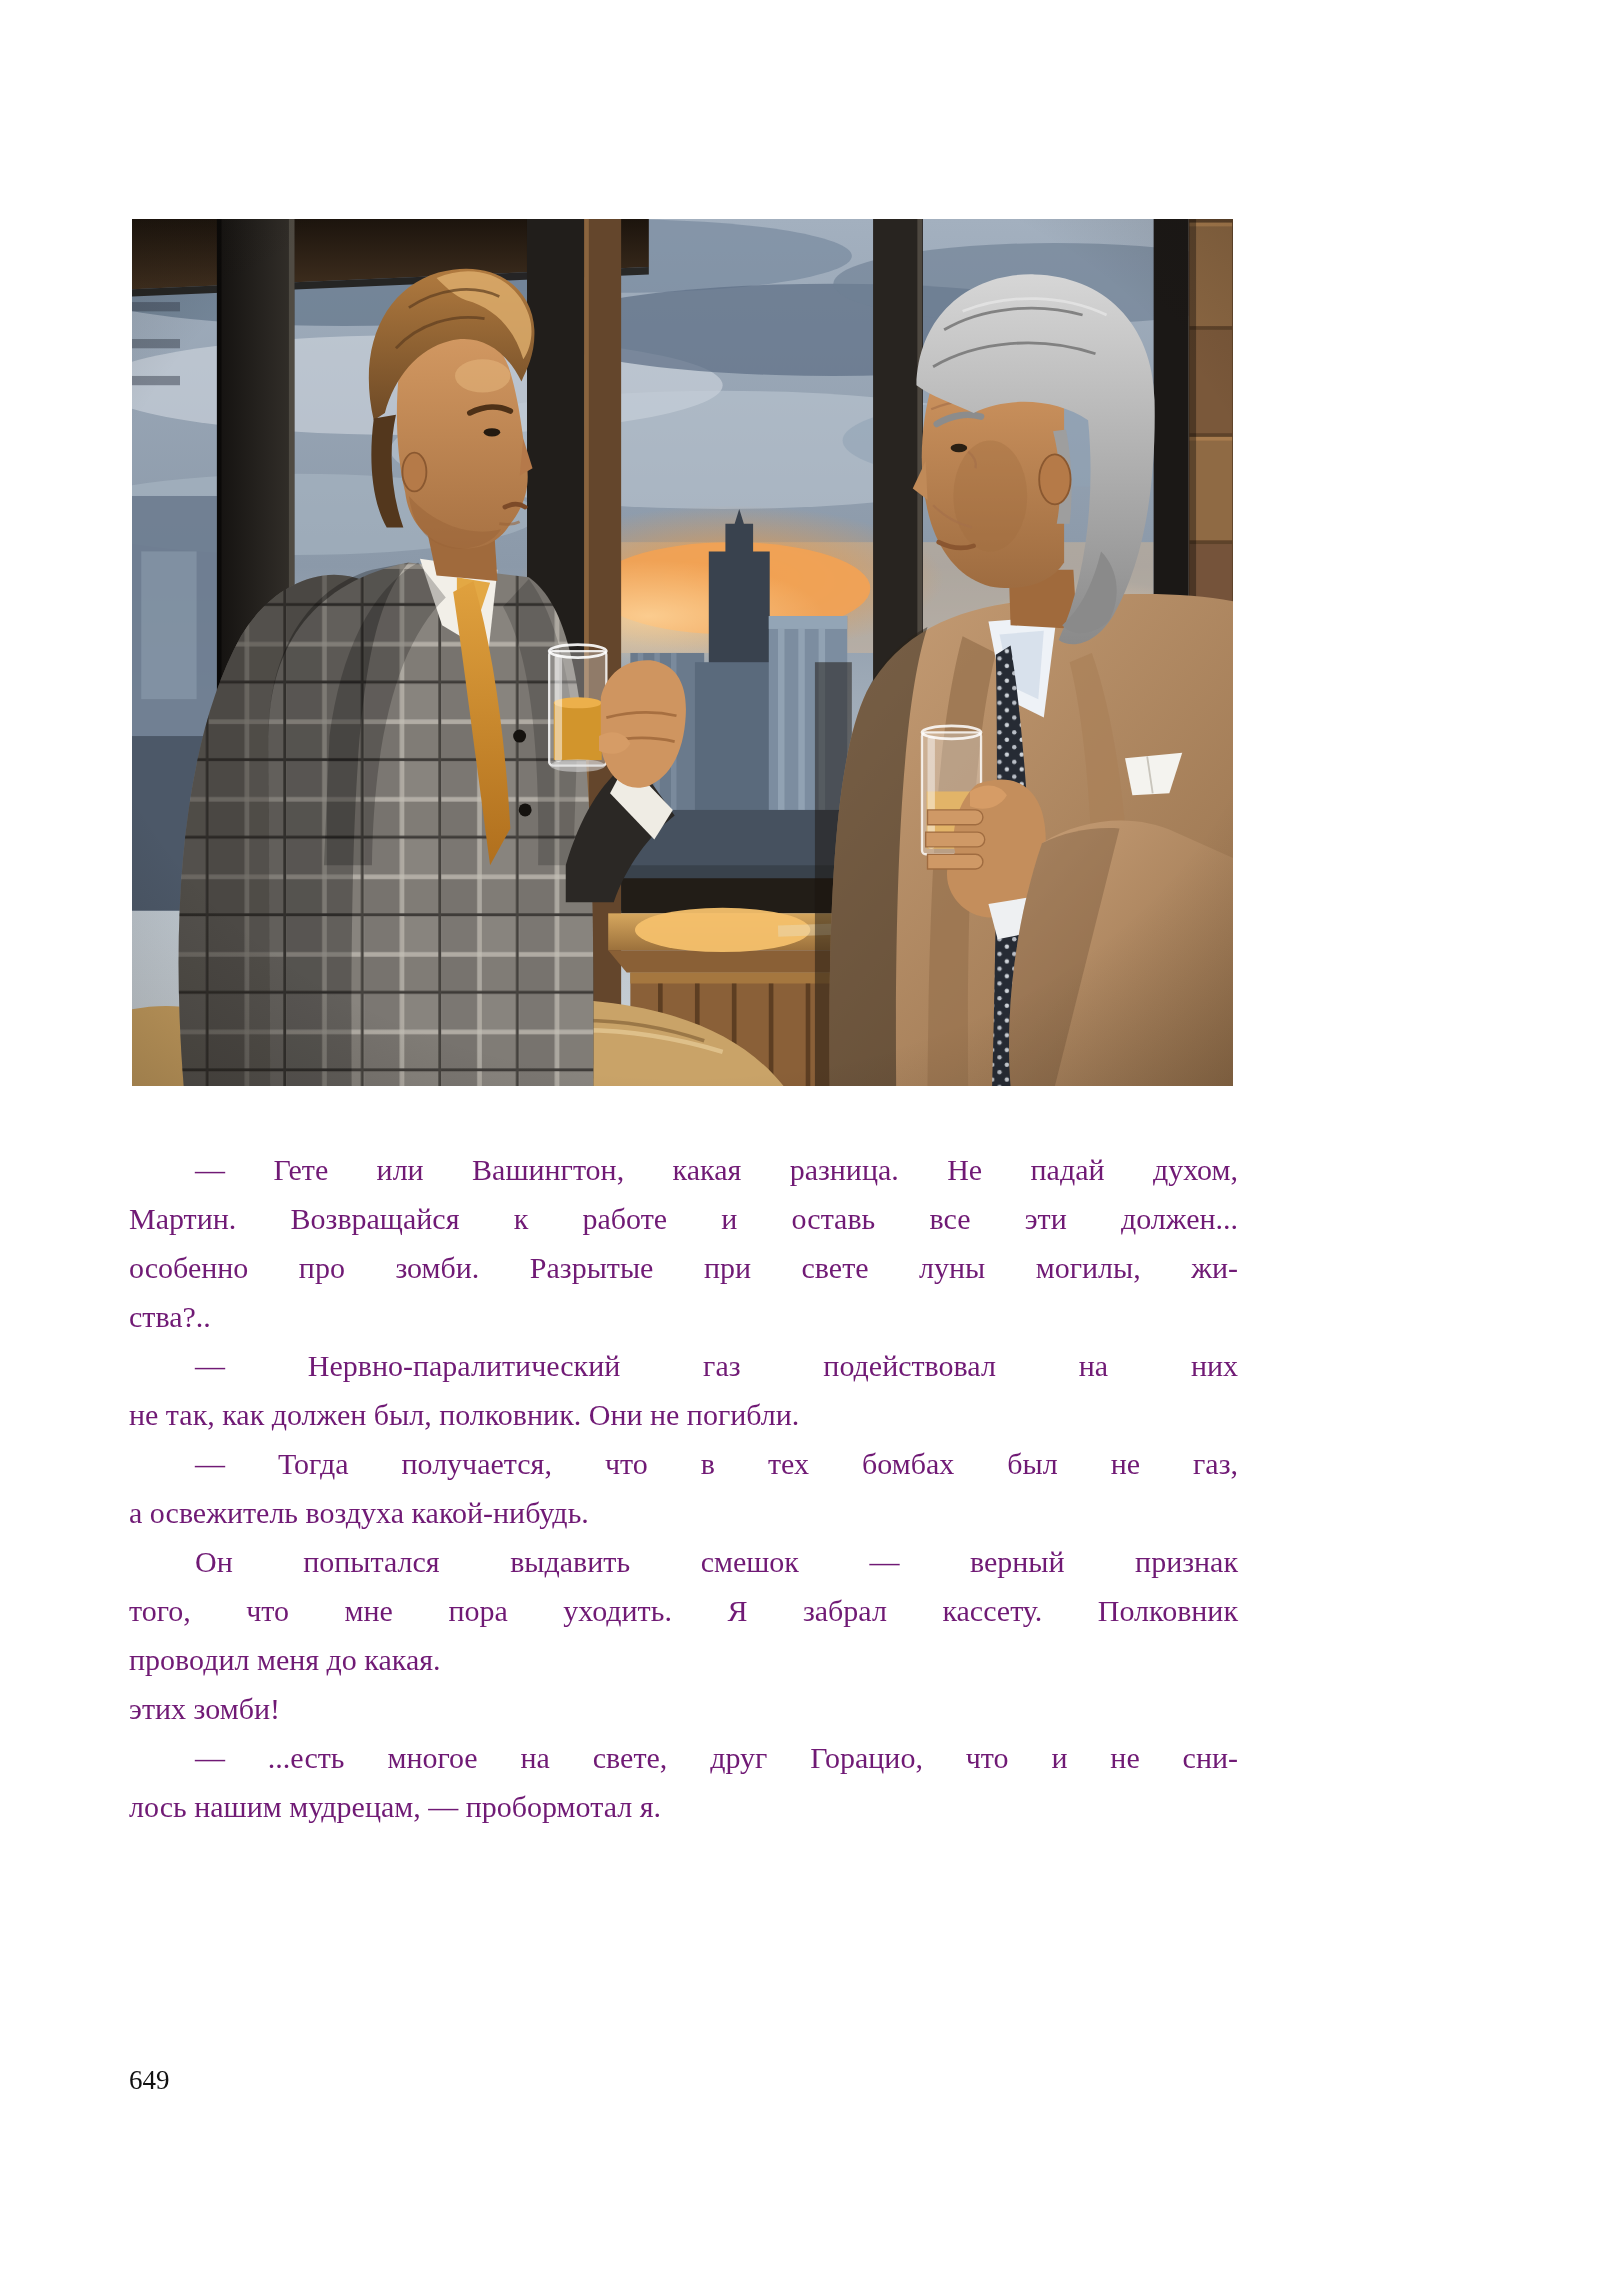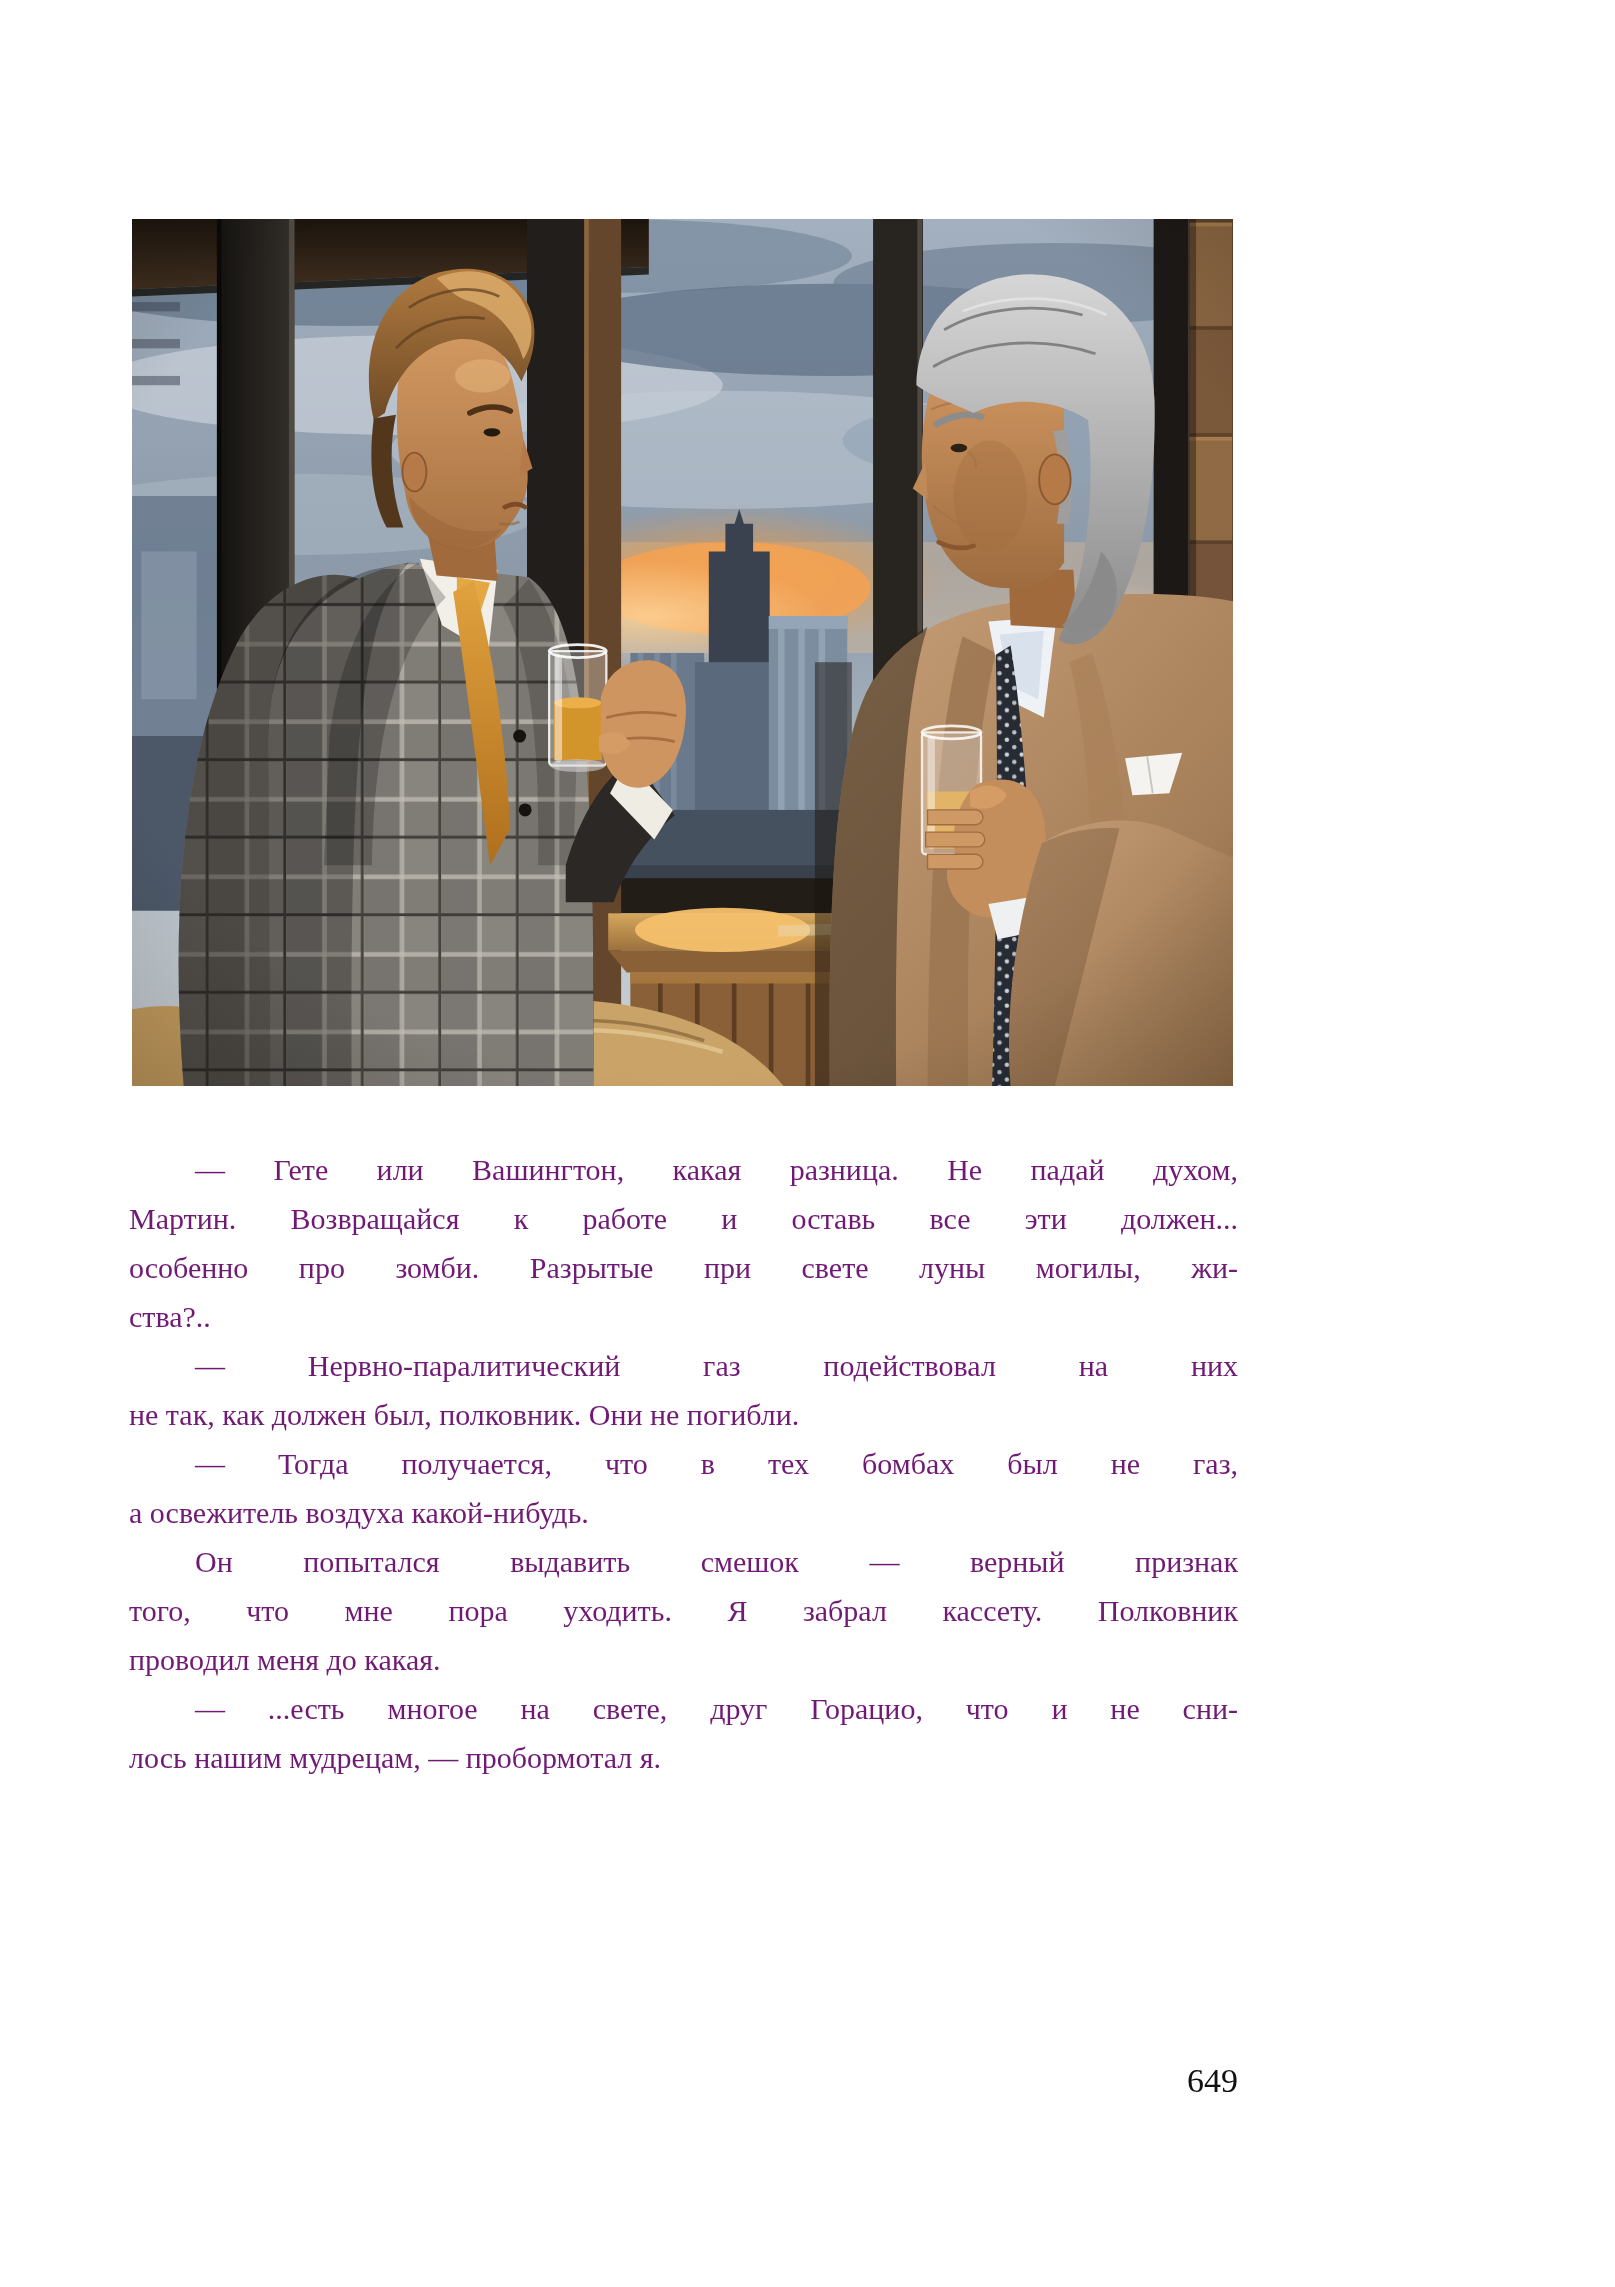--- a/index.html
+++ b/index.html
@@ -14,21 +14,21 @@
   .illustration svg{display:block;width:100%;height:100%;}
   .text-block{
     position:absolute;left:129px;top:1145px;width:1109px;
     font-size:30px;line-height:49px;color:#701a75;
   }
   .line{text-align:justify;}
   .line.j{text-align-last:justify;}
   .line.indent{text-indent:66px;}
   .page-number{
     position:absolute;left:129px;top:2060px;width:1109px;
-    text-align:right;font-size:34px;line-height:41px;color:#111;
+    text-align:left;font-size:27px;line-height:41px;color:#111;
   }
 </style>
 </head>
 <body>
 
 <div class="page">
 
   <div class="illustration">
     <svg viewBox="0 0 1193 939" preserveAspectRatio="none">
       <defs>
@@ -297,20 +297,21 @@
     <div class="line j">Мартин. Возвращайся к работе и оставь все эти должен...</div>
     <div class="line j">особенно про зомби. Разрытые при свете луны могилы, жи-</div>
     <div class="line">ства?..</div>
     <div class="line j indent">— Нервно-паралитический газ подействовал на них</div>
     <div class="line">не так, как должен был, полковник. Они не погибли.</div>
     <div class="line j indent">— Тогда получается, что в тех бомбах был не газ,</div>
     <div class="line">а освежитель воздуха какой-нибудь.</div>
     <div class="line j indent">Он попытался выдавить смешок — верный признак</div>
     <div class="line j">того, что мне пора уходить. Я забрал кассету. Полковник</div>
     <div class="line">проводил меня до какая.</div>
+    <div class="line">этих зомби!</div>
     <div class="line j indent">— ...есть многое на свете, друг Горацио, что и не сни-</div>
     <div class="line">лось нашим мудрецам, — пробормотал я.</div>
   </div>
 
   <div class="page-number">649</div>
 
 </div>
 
 
 </body></html>

